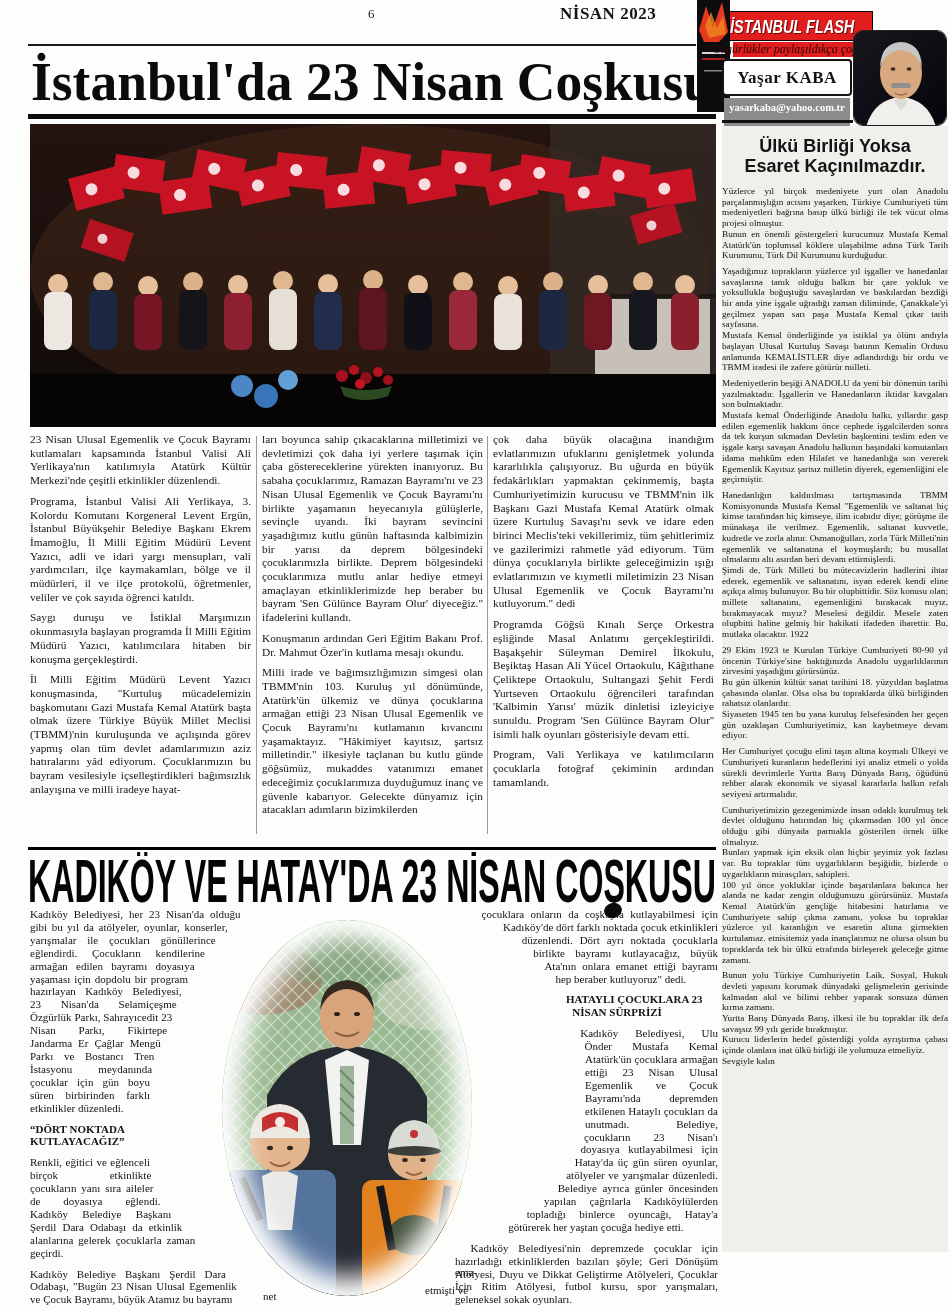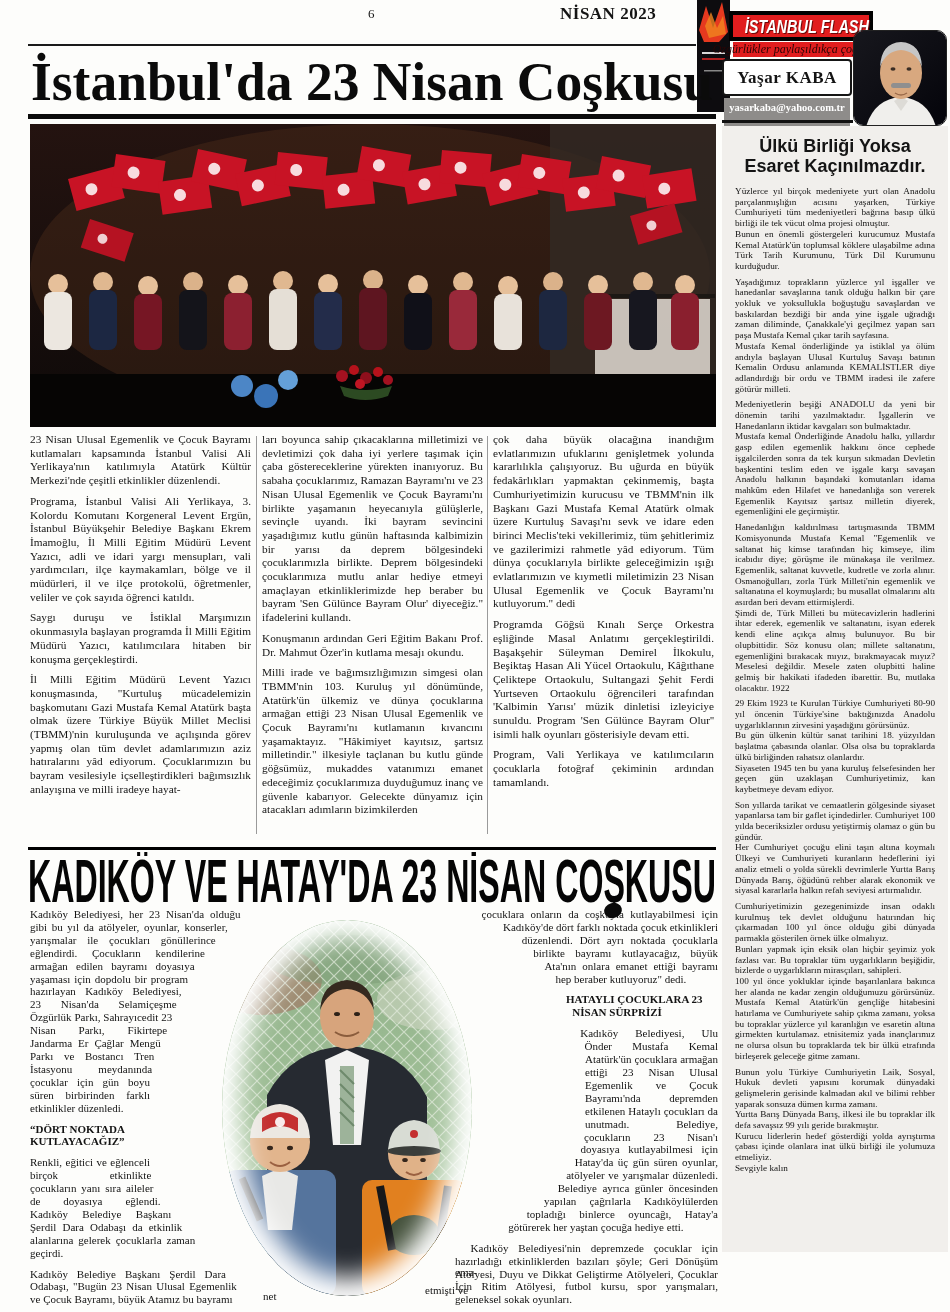--- a/index.html
+++ b/index.html
@@ -7,21 +7,21 @@
   body{position:relative;background:#fdfdfb;font-family:"Liberation Serif","DejaVu Serif",serif;color:#141414;overflow:hidden}
   .abs{position:absolute}
 
   
   .pageno{left:368px;top:6px;font-size:13px}
   .issuedate{left:560px;top:4px;width:134px;text-align:left;font-weight:bold;font-size:17px;letter-spacing:.5px}
   .hdr-rule{left:28px;top:44px;width:668px;height:2px;background:#1a1a1a}
 
   
   .mast-art{left:697px;top:0;width:33px;height:112px;overflow:hidden}
-  .mast-box{left:729px;top:11px;width:144px;height:30px;background:#e11d1e;border:4px solid #000000;display:flex;align-items:center;justify-content:flex-end}
+  .mast-box{left:729px;top:11px;width:144px;height:30px;background:#e11d1e;border:1px solid #000000;display:flex;align-items:center;justify-content:flex-start}
   .mast-title{color:#fff;font-family:"Liberation Sans",sans-serif;font-weight:bold;font-style:italic;font-size:14.5px;white-space:nowrap;text-shadow:1px 1px 0 #6d0808;transform:scaleY(1.3)}
   .mast-tagline{left:733px;top:42px;width:122px;height:15px;background:#e11d1e;color:#2a0505;font-style:italic;font-size:12px;display:flex;align-items:center;justify-content:center;white-space:nowrap}
   .author-box{left:722px;top:59px;width:130px;height:37px;background:#fff;border:2px solid #151515;border-radius:4px;display:flex;align-items:center;justify-content:center}
   .author-name{font-weight:bold;font-size:17px;letter-spacing:.5px;white-space:nowrap}
   .author-email{left:724px;top:98px;width:126px;height:36px;background:#8e8c8a;color:#fff;font-weight:bold;font-size:10.5px;text-align:center;line-height:20px;white-space:nowrap}
   .author-rule{left:722px;top:120px;width:131px;height:3px;background:#111}
   .author-photo{left:853px;top:30px;width:94px;height:96px;border-radius:10px;overflow:hidden;border:1px solid #222}
 
   
   .headline1{left:28px;top:50px}
@@ -53,21 +53,21 @@
   .oval-photo::after{content:"";position:absolute;inset:0;border-radius:50%;box-shadow:inset 0 0 26px 18px #fff}
   .blob{left:604px;top:903px;width:18px;height:15px;background:#0a0a0a;border-radius:50%;transform:rotate(-15deg)}
   .frag{position:absolute;font-size:11px}
   .frag-net{left:263px;top:1290px}
   .frag-ema{left:455px;top:1266px}
   .frag-etm{left:425px;top:1284px}
 
   
   .opinion{left:722px;top:126px;width:226px;height:1126px;background:#f1efec;overflow:hidden}
   .op-title{font-family:"Liberation Sans",sans-serif;font-weight:bold;font-size:18px;line-height:20px;text-align:center;padding:10px 14px 8px}
-  .op-body{padding:2px 13px;font-size:9.2px;line-height:10.7px;text-align:justify}
+  .op-body{padding:2px 0;font-size:9.2px;line-height:10.7px;text-align:justify}
   .op-body p:empty{height:5px}
 </style>
 </head>
 <body>
 
 <div>
 
   <div class="abs pageno">6</div>
   <div class="abs issuedate">NİSAN 2023</div>
   <div class="abs hdr-rule"></div>
@@ -405,21 +405,20 @@
         <p>Medeniyetlerin beşiği ANADOLU da yeni bir dönemin tarihi yazılmaktadır. İşgallerin ve Hanedanların iktidar kavgaları son bulmaktadır.</p>
         <p>Mustafa kemal Önderliğinde Anadolu halkı, yıllardır gasp edilen egemenlik hakkını önce cephede işgalcilerden sonra da tek kurşun sıkmadan Devletin başkentini teslim eden ve işgale karşı savaşan Anadolu halkının başındaki komutanları idama mahkûm eden Hilafet ve hanedanlığa son vererek Egemenlik Kayıtsız şartsız milletin diyerek, egemenliğini ele geçirmiştir.</p>
         <p></p>
         <p>Hanedanlığın kaldırılması tartışmasında TBMM Komisyonunda Mustafa Kemal "Egemenlik ve saltanat hiç kimse tarafından hiç kimseye, ilim icabıdır diye; görüşme ile münakaşa ile verilmez. Egemenlik, saltanat kuvvetle, kudretle ve zorla alınır. Osmanoğulları, zorla Türk Milleti'nin egemenlik ve saltanatına el koymuşlardı; bu musallat olmalarını altı asırdan beri devam ettirmişlerdi.</p>
         <p>Şimdi de, Türk Milleti bu mütecavizlerin hadlerini ihtar ederek, egemenlik ve saltanatını, isyan ederek kendi eline açıkça almış bulunuyor. Bu bir olupbittidir. Söz konusu olan; millete saltanatını, egemenliğini bırakacak mıyız, bırakmayacak mıyız? Meselesi değildir. Mesele zaten olupbitti haline gelmiş bir hakikati ifadeden ibarettir. Bu, mutlaka olacaktır. 1922</p>
         <p></p>
         <p>29 Ekim 1923 te Kurulan Türkiye Cumhuriyeti 80-90 yıl öncenin Türkiye'sine baktığınızda Anadolu uygarlıklarının zirvesini yaşadığını görürsünüz.</p>
         <p>Bu gün ülkenin kültür sanat tarihini 18. yüzyıldan başlatma çabasında olanlar. Olsa olsa bu topraklarda ülkü birliğinden rahatsız olanlardır.</p>
         <p>Siyaseten 1945 ten bu yana kuruluş felsefesinden her geçen gün uzaklaşan Cumhuriyetimiz, kan kaybetmeye devam ediyor.</p>
         <p></p>
-        <p>Son yıllarda tarikat ve cemaatlerin gölgesinde siyaset yapanlarsa tam bir gaflet içindedirler. Cumhuriyet 100 yılda beceriksizler ordusu yetiştirmiş olamaz o gün bu gündür.</p>
         <p>Her Cumhuriyet çocuğu elini taşın altına koymalı Ülkeyi ve Cumhuriyeti kuranların hedeflerini iyi analiz etmeli o yolda sürekli devrimlerle Yurtta Barış Dünyada Barış, öğüdünü rehber alarak ekonomik ve siyasal kararlarla halkın refah seviyesi artırmalıdır.</p>
         <p></p>
         <p>Cumhuriyetimizin gezegenimizde insan odaklı kurulmuş tek devlet olduğunu hatırından hiç çıkarmadan 100 yıl önce olduğu gibi dünyada parmakla gösterilen örnek ülke olmalıyız.</p>
         <p>Bunları yapmak için eksik olan hiçbir şeyimiz yok fazlası var. Bu topraklar tüm uygarlıkların beşiğidir, bizlerde o uygarlıkların mirasçıları, sahipleri.</p>
         <p>100 yıl önce yokluklar içinde başarılanlara bakınca her alanda ne kadar zengin olduğumuzu görürsünüz. Mustafa Kemal Atatürk'ün gençliğe hitabesini hatırlama ve Cumhuriyete sahip çıkma zamanı, yoksa bu topraklar yüzlerce yıl karanlığın ve esaretin altına girmekten kurtulamaz. etnisitemiz yada inançlarımız ne olursa olsun bu topraklarda tek bir ülkü etrafında birleşerek geleceğe gitme zamanı.</p>
         <p></p>
         <p>Bunun yolu Türkiye Cumhuriyetin Laik, Sosyal, Hukuk devleti yapısını korumak dünyadaki gelişmelerin gerisinde kalmadan akıl ve bilimi rehber yaparak sonsuza dümen kırma zamanı.</p>
         <p>Yurtta Barış Dünyada Barış, ilkesi ile bu topraklar ilk defa savaşsız 99 yılı geride bırakmıştır.</p>
         <p>Kurucu liderlerin hedef gösterdiği yolda ayrıştırma çabası içinde olanlara inat ülkü birliği ile yolumuza etmeliyiz.</p>
         <p>Sevgiyle kalın</p>

